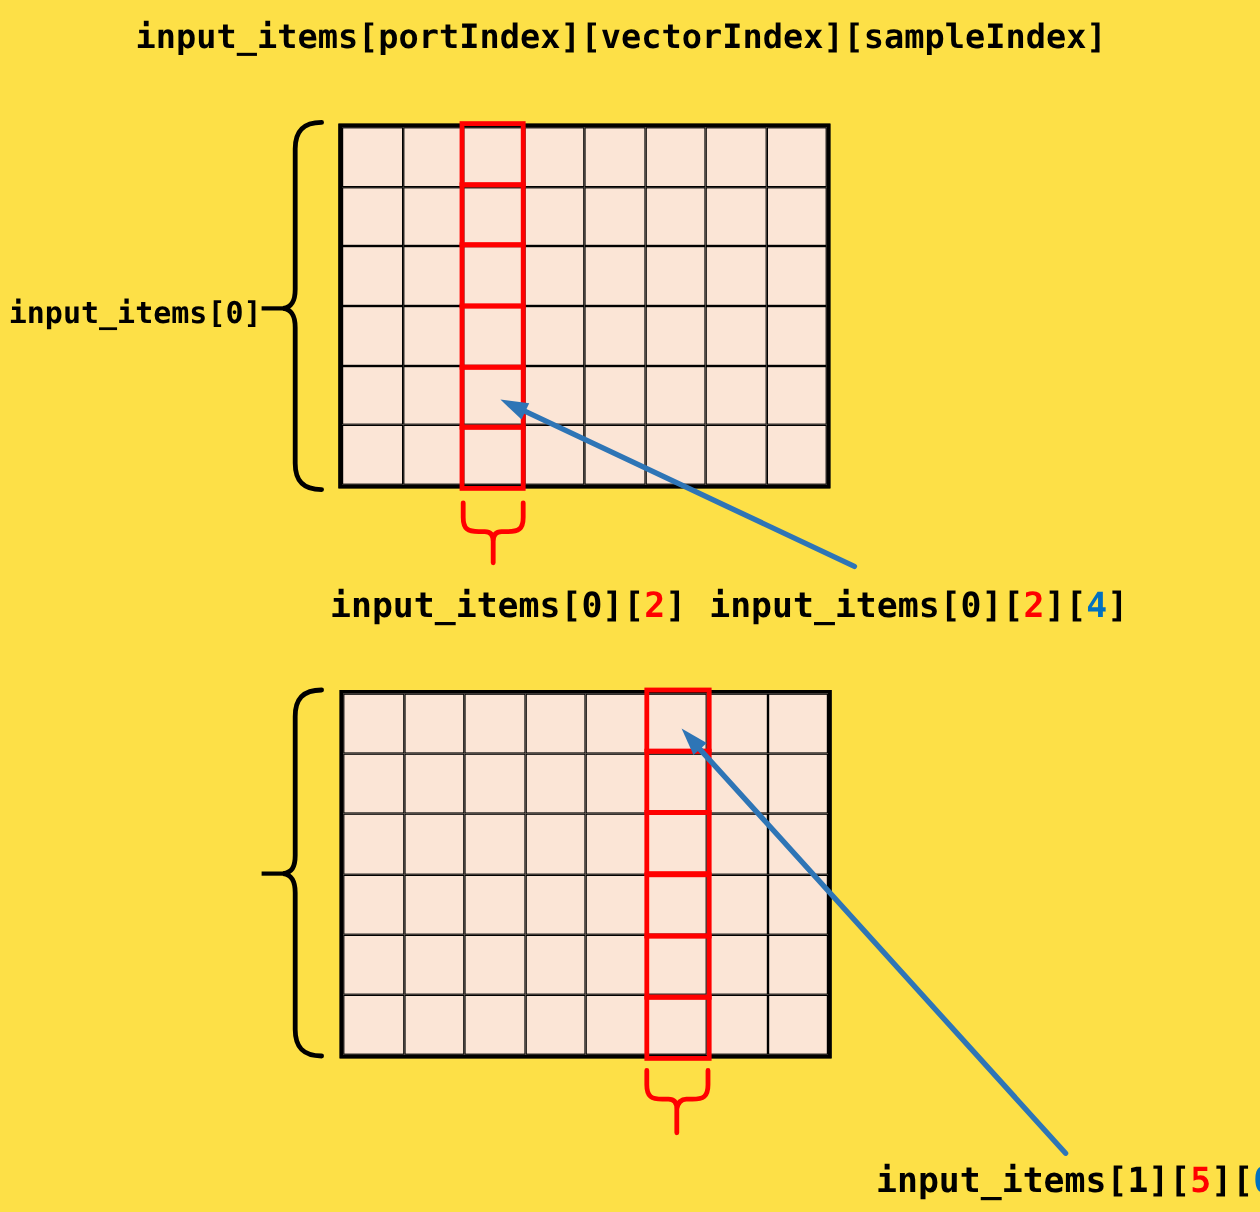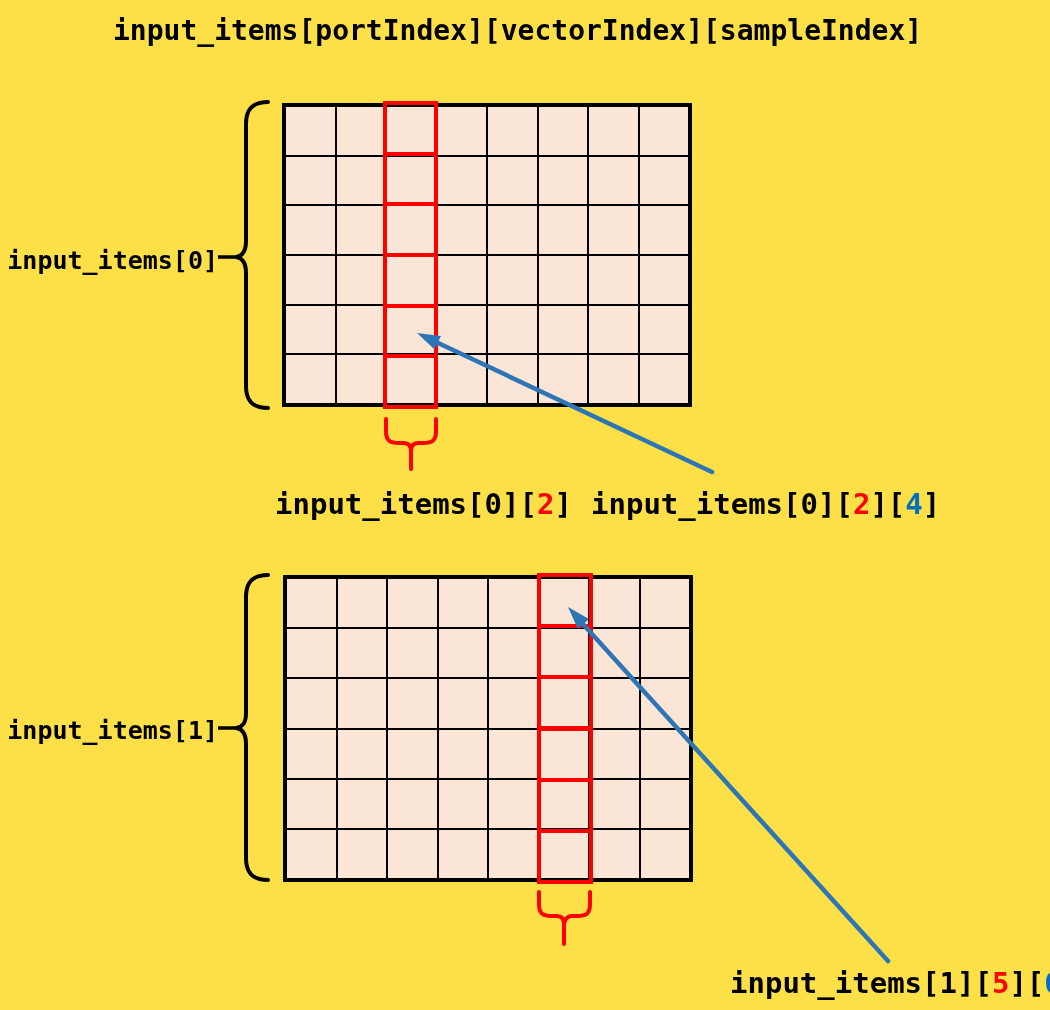--- a/index.html
+++ b/index.html
@@ -80,21 +80,20 @@
       <div class="cell" style="background: rgb(251, 229, 214);"></div>
       <div class="cell" style="background: rgb(251, 229, 214);"></div>
       <div class="cell" style="background: rgb(251, 229, 214);"></div>
       <div class="cell" style="background: rgb(251, 229, 214);"></div>
       <div class="cell" style="background: rgb(251, 229, 214);"></div>
       <div class="cell" style="background: rgb(251, 229, 214);"></div>
     </div>
   <div class="caption mono" style="left:275px;top:489px;"><span>input_items[0][</span><span class="red">2</span><span>]</span></div>
   <div class="caption mono" style="left:575px;top:489px;margin-left:16px;"><span>input_items[0][</span><span class="red">2</span><span>][</span><span class="blue">4</span><span>]</span></div>
 
-  <div class="side-label mono" style="top:717px;">input_items[1]</div>
   <div class="grid" style="left: 283px; top: 575px; width: 410px; height: 307px; grid-template-columns: repeat(8, 1fr); grid-template-rows: repeat(6, 1fr);">
       <div class="cell" style="background: rgb(251, 229, 214);"></div>
       <div class="cell" style="background: rgb(251, 229, 214);"></div>
       <div class="cell" style="background: rgb(251, 229, 214);"></div>
       <div class="cell" style="background: rgb(251, 229, 214);"></div>
       <div class="cell" style="background: rgb(251, 229, 214);"></div>
       <div class="cell" style="background: rgb(251, 229, 214);"></div>
       <div class="cell" style="background: rgb(251, 229, 214);"></div>
       <div class="cell" style="background: rgb(251, 229, 214);"></div>
       <div class="cell" style="background: rgb(251, 229, 214);"></div>

